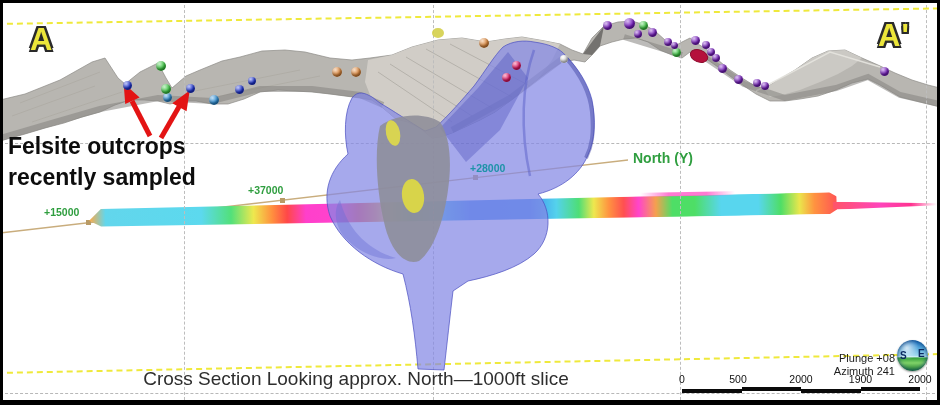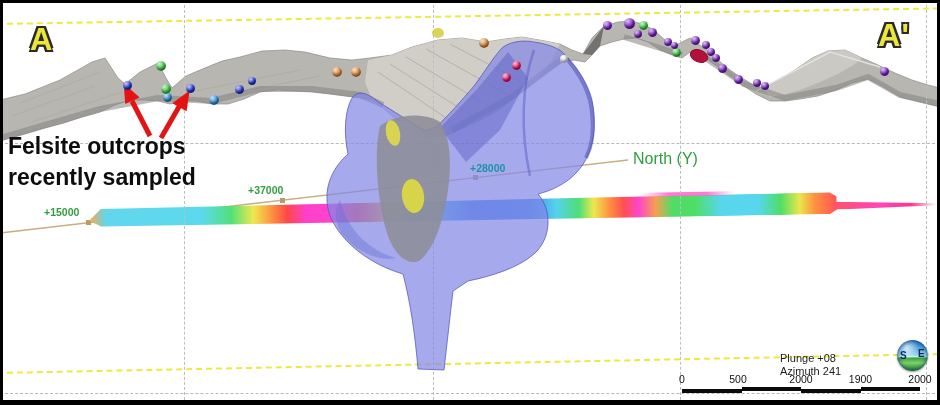--- a/index.html
+++ b/index.html
@@ -40,22 +40,22 @@
   .dots{left:0;top:0;width:940px;height:405px;z-index:6;pointer-events:none;}
   .dot{position:absolute;border-radius:50%;
        box-shadow:inset -1px -2px 3px rgba(0,0,0,.5), inset 1px 1px 2px rgba(255,255,255,.35);}
   
   .seclabel{z-index:7;font-size:31px;font-weight:bold;color:#ece63a;letter-spacing:1px;
     text-shadow:-2px -2px 0 #2a2a2a,2px -2px 0 #2a2a2a,-2px 2px 0 #2a2a2a,2px 2px 0 #2a2a2a,0 2px 0 #2a2a2a;}
   .felsite{left:8px;top:131px;z-index:7;font-size:23px;font-weight:bold;color:#0d0d0d;line-height:31px;}
   .caption{left:140px;top:368px;width:432px;z-index:7;text-align:center;
     font-size:19px;color:#2e2e2e;}
   .ticklbl{position:absolute;z-index:7;font-size:10.5px;font-weight:bold;white-space:nowrap;}
-  .northlbl{z-index:7;font-size:16px;font-weight:normal;color:#2f9e3f;}
-  .orient{left:780px;top:352px;width:115px;z-index:7;text-align:left;
+  .northlbl{z-index:7;font-size:14px;font-weight:bold;color:#2f9e3f;}
+  .orient{left:780px;top:352px;width:115px;z-index:7;text-align:right;
     font-size:11px;color:#1c1c1c;line-height:13px;}
   
   .scalewrap{left:0;top:0;z-index:7;}
   .scalelbl{position:absolute;font-size:10.5px;color:#111;transform:translateX(-50%);top:373px;}
   .scaleseg{position:absolute;height:4px;background:#0a0a0a;}
   
   .globe{left:897px;top:340px;width:31px;height:31px;border-radius:50%;z-index:7;
     background:
       radial-gradient(circle at 32% 26%, rgba(255,255,255,.75), rgba(255,255,255,0) 38%),
       linear-gradient(180deg,#1c74c8 0%,#58aadd 28%,#9fd8ef 50%,#cfeef8 54%,#35a03c 58%,#7fd268 74%,#1e7c2c 100%);
@@ -215,20 +215,21 @@
     <div>recently sampled</div>
   </div>
 
   <div class="abs" style="left:0;top:0;z-index:7;">
       <span class="ticklbl" style="left: 44px; top: 206px; color: rgb(47, 158, 63);">+15000</span>
       <span class="ticklbl" style="left: 248px; top: 184px; color: rgb(47, 158, 63);">+37000</span>
       <span class="ticklbl" style="left: 470px; top: 162px; color: rgb(30, 147, 168);">+28000</span>
     </div>
   <div class="abs northlbl" style="left:633px;top:150px;">North (Y)</div>
 
+  <div class="abs caption">Cross Section Looking approx. North—1000ft slice</div>
 
   <div class="abs orient">
     <div>Plunge +08</div>
     <div>Azimuth 241</div>
   </div>
 
   <div class="abs scalewrap">
       <span class="scalelbl" style="left: 682px;">0</span>
       <span class="scaleseg" style="left: 682px; width: 59.5px; top: 389px;"></span>
       <span class="scalelbl" style="left: 738px;">500</span>

